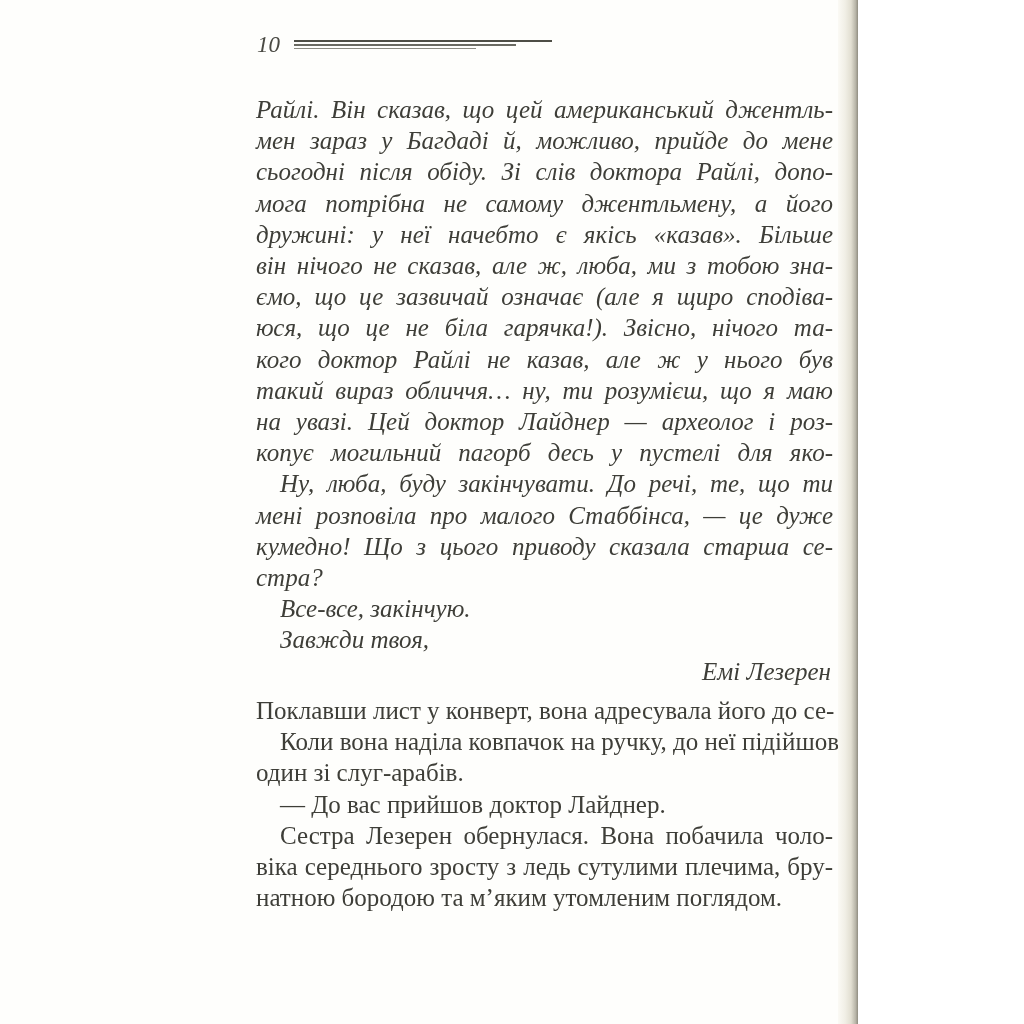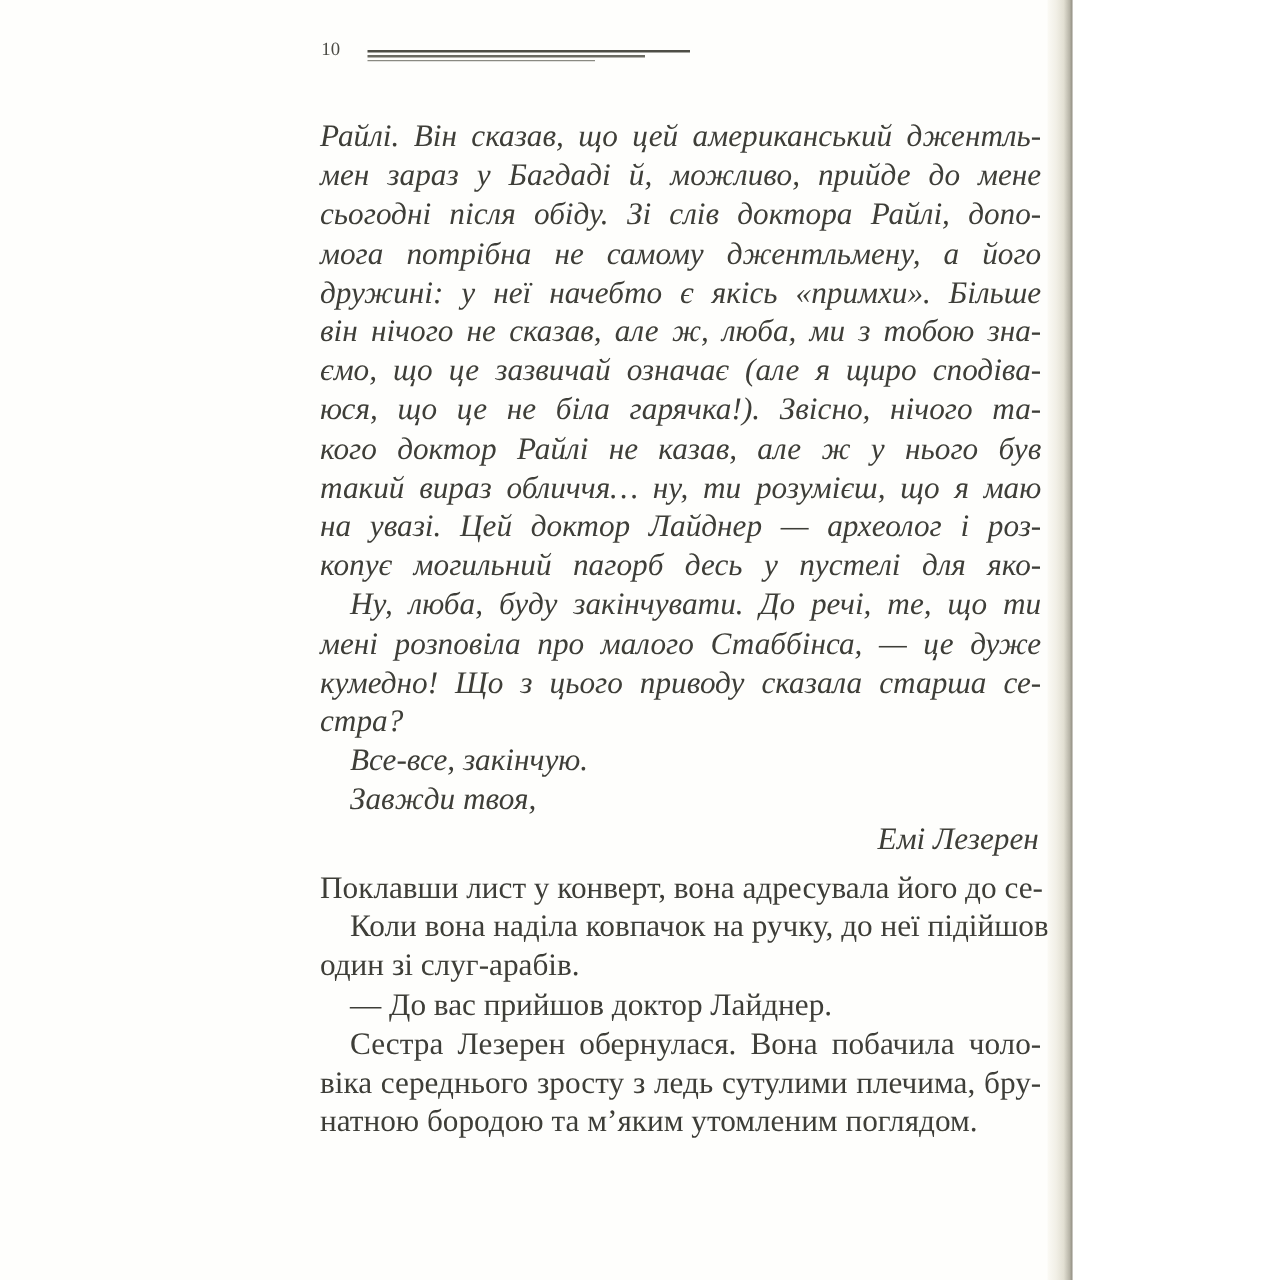--- a/index.html
+++ b/index.html
@@ -10,21 +10,21 @@
   }
   .spine {
     position:absolute; left:838px; top:0; width:20px; height:1024px;
     background:linear-gradient(to right, #fbfaf5 0%, #f1efe6 35%, #e2dfd2 65%, #b8b5a8 88%, #8f8c80 100%);
   }
   .header {
     position:absolute; left:257px; top:28px; height:30px; width:300px;
   }
   .page-num {
     position:absolute; left:0; top:4px;
-    font-family:"Liberation Serif", serif; font-size:15px; color:#4a4a44;
+    font-family:"Liberation Serif", serif; font-size:23px; color:#4a4a44;font-style:italic;
   }
   .rule { position:absolute; height:2px; background:#5a5a52; }
   .rule.r1 { left:37px; top:12px; width:258px; height:2px; background:#4e4e46; }
   .rule.r2 { left:37px; top:16px; width:222px; height:1.5px; background:#6a6a62; }
   .rule.r3 { left:37px; top:20px; width:182px; height:1px; background:#8a8a82; }
   .text {
     position:absolute; left:256px; width:577px;
     font-size:25px; line-height:31.2px; color:#3e3e38;
   }
   .italic {
@@ -50,21 +50,21 @@
     <div class="rule r1"></div>
     <div class="rule r2"></div>
     <div class="rule r3"></div>
   </div>
 
   <div class="text italic">
     <span class="line">Райлі. Він сказав, що цей американський джентль-</span>
     <span class="line">мен зараз у Багдаді й, можливо, прийде до мене</span>
     <span class="line">сьогодні після обіду. Зі слів доктора Райлі, допо-</span>
     <span class="line">мога потрібна не самому джентльмену, а його</span>
-    <span class="line">дружині: у неї начебто є якісь «примхи». Більше</span>
+    <span class="line">дружині: у неї начебто є якісь «казав». Більше</span>
     <span class="line">він нічого не сказав, але ж, люба, ми з тобою зна-</span>
     <span class="line">ємо, що це зазвичай означає (але я щиро сподіва-</span>
     <span class="line">юся, що це не біла гарячка!). Звісно, нічого та-</span>
     <span class="line">кого доктор Райлі не казав, але ж у нього був</span>
     <span class="line">такий вираз обличчя… ну, ти розумієш, що я маю</span>
     <span class="line">на увазі. Цей доктор Лайднер — археолог і роз-</span>
     <span class="line">копує могильний пагорб десь у пустелі для яко-</span>
     <span class="line indent">Ну, люба, буду закінчувати. До речі, те, що ти</span>
     <span class="line">мені розповіла про малого Стаббінса, — це дуже</span>
     <span class="line">кумедно! Що з цього приводу сказала старша се-</span>

